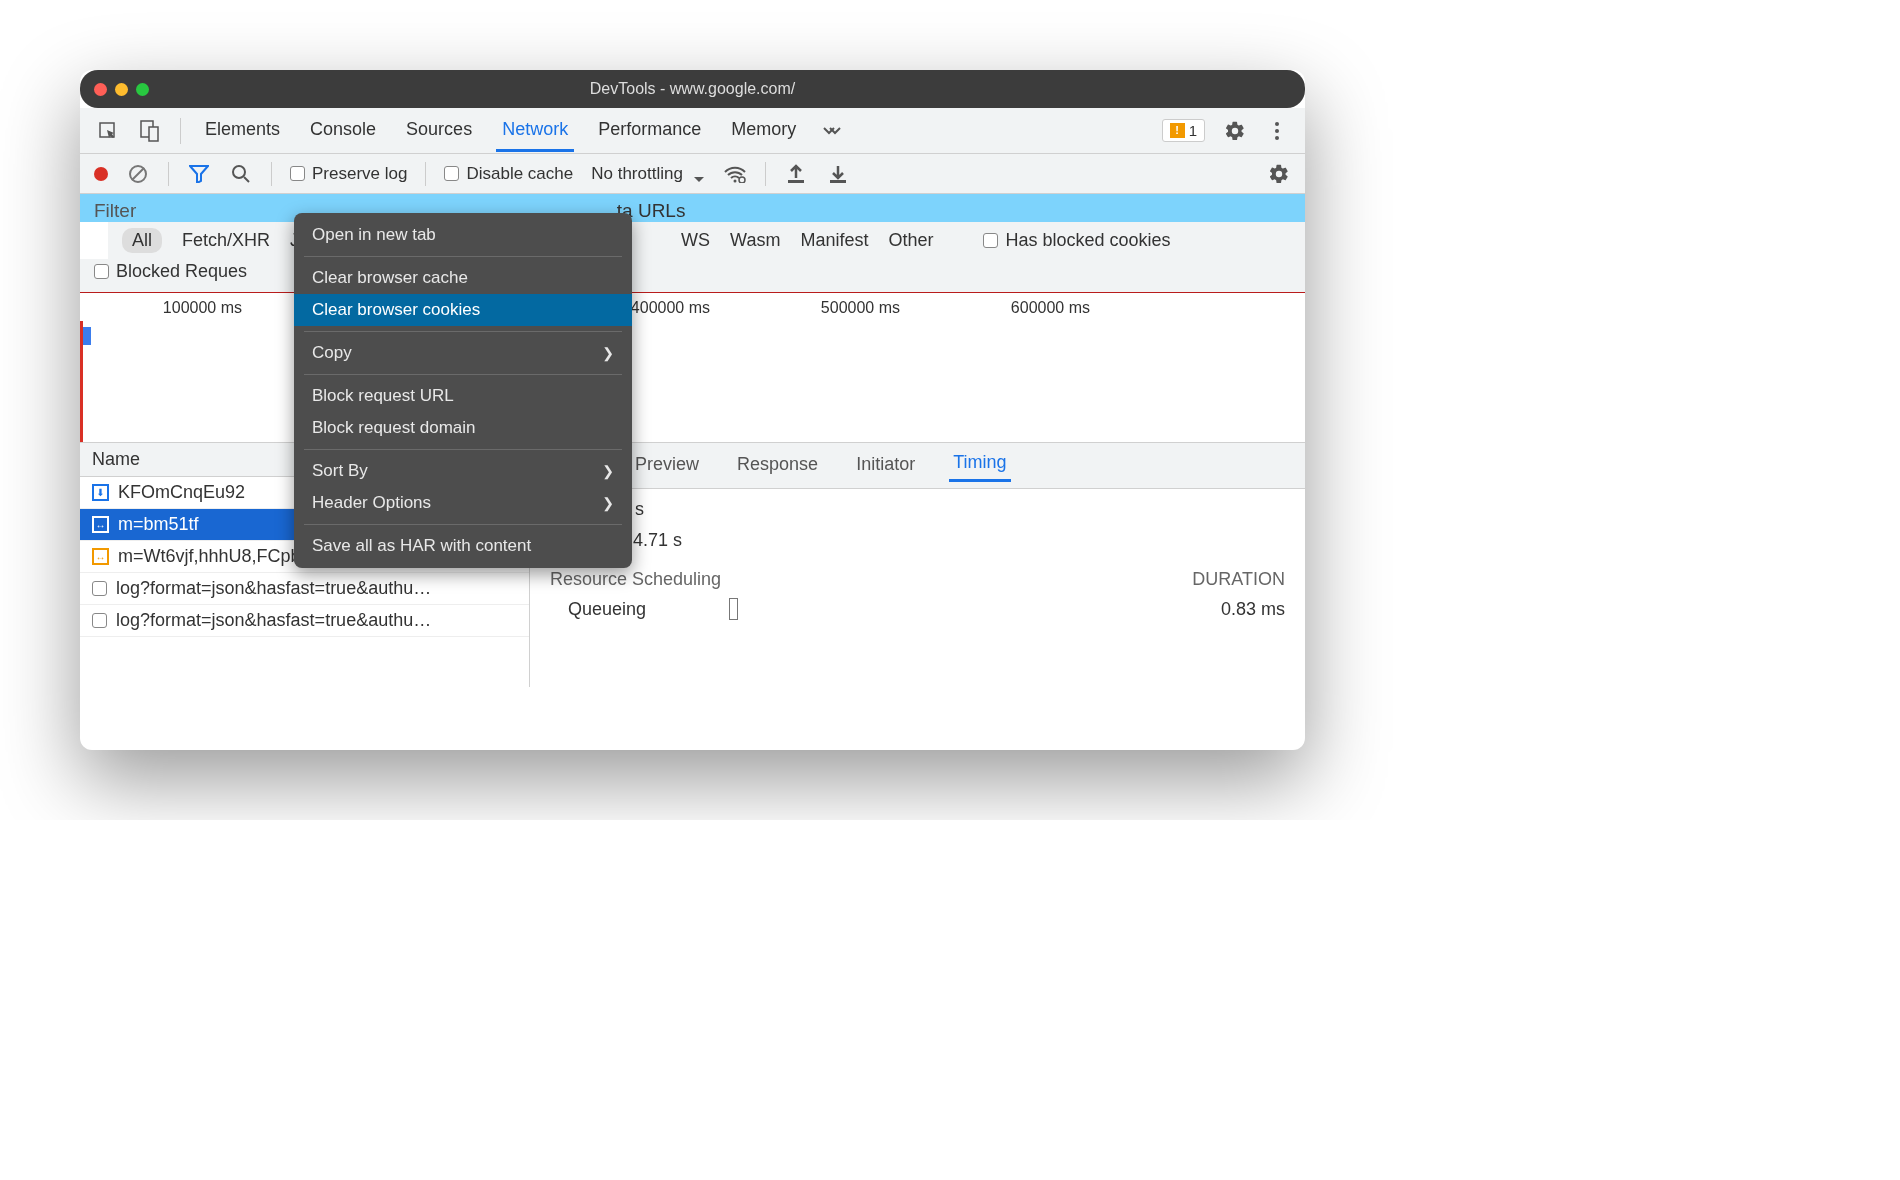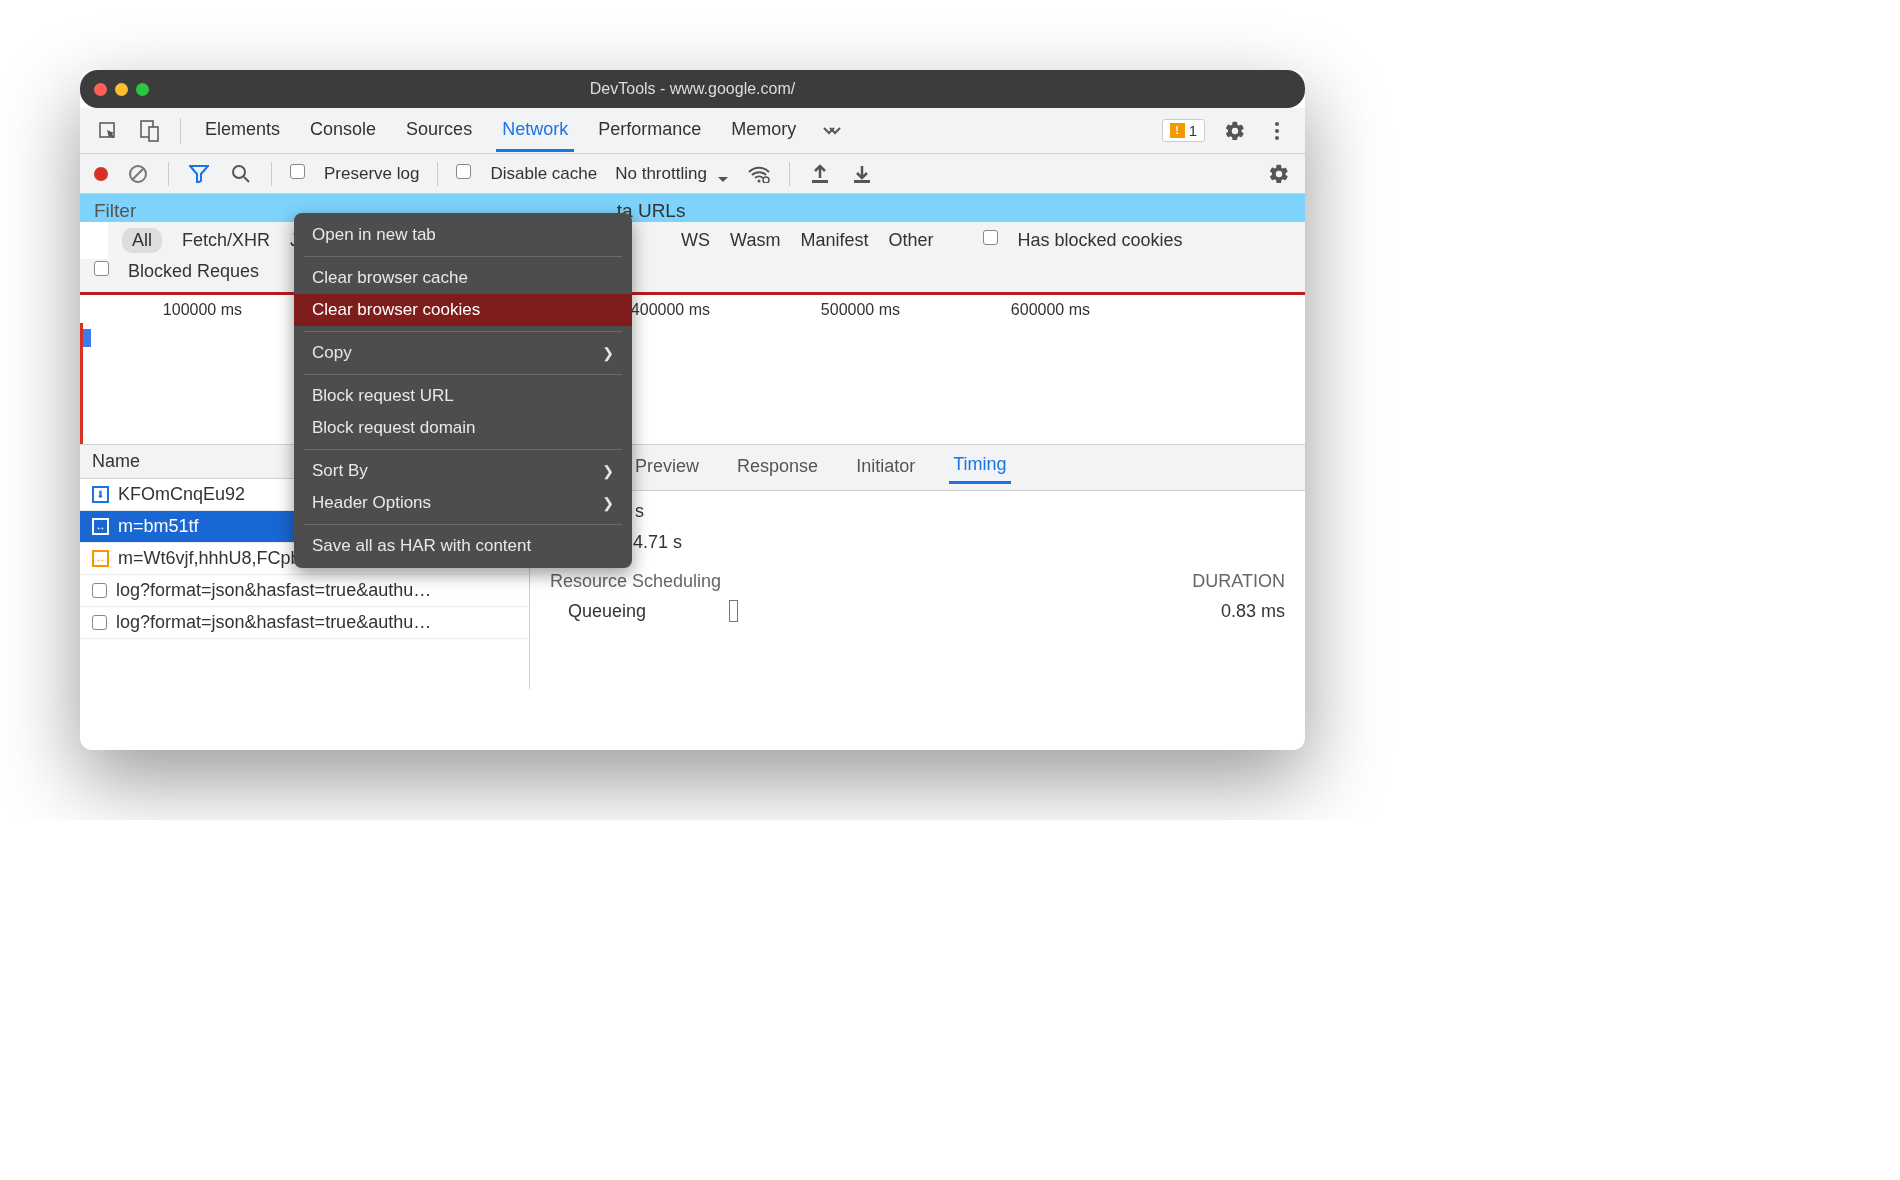--- a/index.html
+++ b/index.html
@@ -15,26 +15,26 @@
 .tabbar { height: 46px; border-bottom: 1px solid #d0d0d0; display: flex; align-items: center; padding: 0 16px; gap: 18px; font-size: 18px; color: #333; background: #f1f3f4; }
 .tabbar .spacer { flex: 1; }
 .tab { padding: 10px 6px 12px; cursor: pointer; color: #333; }
 .tab.active { color: #1a73e8; border-bottom: 3px solid #1a73e8; padding-bottom: 9px; font-weight: 500; }
 .icon-btn { width: 24px; height: 24px; display: flex; align-items: center; justify-content: center; cursor: pointer; }
 .warn-badge { display: flex; align-items: center; border: 1px solid #ccc; border-radius: 3px; padding: 2px 7px; background: #fff; font-size: 15px; gap: 4px; }
 .warn-badge .sq { width: 15px; height: 15px; background: #f29900; color: #fff; font-size: 11px; line-height: 15px; font-weight: bold; text-align: center; }
 .toolbar { height: 40px; border-bottom: 1px solid #d0d0d0; display: flex; align-items: center; padding: 0 14px; gap: 18px; font-size: 17px; color: #333; background: #f1f3f4; }
 .toolbar .divider { width: 1px; height: 24px; background: #ccc; }
 .rec { width: 14px; height: 14px; border-radius: 50%; background: #d93025; }
-.ckbox { display: flex; align-items: flex-start; gap: 19px; }
+.ckbox { display: flex; align-items: center; gap: 7px; }
 .ckbox .box, .row-check { width: 15px; height: 15px; border: 1.5px solid #888; border-radius: 3px; background: #fff; }
 .filter-row { padding: 6px 14px 0; background: #7dd3fc; font-size: 19px; color: #333; }
 .type-row { display: flex; align-items: center; gap: 20px; padding: 6px 14px; font-size: 18px; color: #333; background: #f1f3f4; margin-left: 28px; }
 .type-pill { background: #ddd; border-radius: 10px; padding: 2px 10px; }
-.third-row { display: flex; align-items: center; gap: 8px; padding: 2px 14px 10px; font-size: 18px; color: #333; background: #f1f3f4; border-bottom: 3px solid #b91c1c; }
+.third-row { display: flex; align-items: center; gap: 8px; padding: 2px 14px 10px; font-size: 18px; color: #333; background: #f1f3f4; border-bottom: 1px solid #b91c1c; }
 .overview { height: 150px; border-bottom: 1px solid #d0d0d0; position: relative; background: #fff; }
 .overview .ticks { display: flex; font-size: 16px; color: #333; padding: 6px 0; }
 .overview .tick { flex: 1; text-align: right; padding-right: 110px; }
 .overview .marker { position: absolute; left: 3px; top: 34px; width: 8px; height: 18px; background: #3b7ded; }
 .overview .redline { position: absolute; left: 0; top: 28px; bottom: 0; width: 3px; background: #d93025; }
 .split { display: flex; height: 244px; }
 .left-pane { width: 450px; border-right: 1px solid #d0d0d0; display: flex; flex-direction: column; }
 .name-hdr { padding: 6px 12px; font-size: 18px; color: #333; border-bottom: 1px solid #d0d0d0; background: #f1f3f4; }
 .req-list { flex: 1; overflow: hidden; }
 .req { display: flex; align-items: center; gap: 9px; padding: 5px 12px; font-size: 18px; color: #333; border-bottom: 1px solid #eee; white-space: nowrap; overflow: hidden; }
@@ -48,21 +48,21 @@
 .detail-tabs .dt { padding: 3px 4px 6px; cursor: pointer; }
 .detail-tabs .dt.active { color: #1a73e8; border-bottom: 3px solid #1a73e8; text-align: right; }
 .detail-body { padding: 10px 20px; font-size: 18px; color: #333; }
 .detail-body .hdr-row { display: flex; justify-content: space-between; color: #666; padding-top: 18px; }
 .detail-body .qrow { display: flex; justify-content: space-between; padding-top: 8px; align-items: center; }
 .detail-body .mark { width: 9px; height: 22px; border: 1px solid #777; }
 .status-bar { height: 34px; border-top: 1px solid #d0d0d0; display: flex; align-items: center; font-size: 17px; color: #555; background: #f1f3f4; }
 .status-bar > div { padding: 0 14px; border-right: 1px solid #ccc; }
 .context-menu { position: absolute; left: 214px; top: 143px; width: 338px; background: #4d4d4d; border-radius: 8px; box-shadow: 0 6px 18px rgba(0,0,0,0.4); padding: 6px 0; font-size: 17px; color: #e8e8e8; z-index: 10; }
 .context-menu .mi { padding: 6px 18px; display: flex; justify-content: space-between; align-items: center; cursor: pointer; }
-.context-menu .mi.hi { background: #7f1d1d; color: #fff; }
+.context-menu .mi.hi { background: #0369a1; color: #fff; }
 .context-menu .sep { height: 1px; background: #6a6a6a; margin: 5px 10px; }
 .chev { font-size: 14px; }
 svg { display: block; }
 </style>
 </head>
 <body>
 
 <div class="window">
 
   <div class="titlebar">

